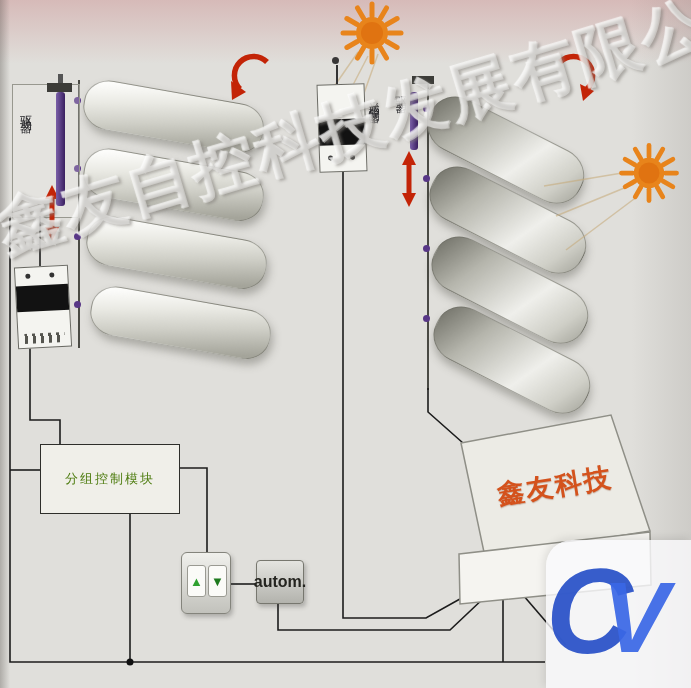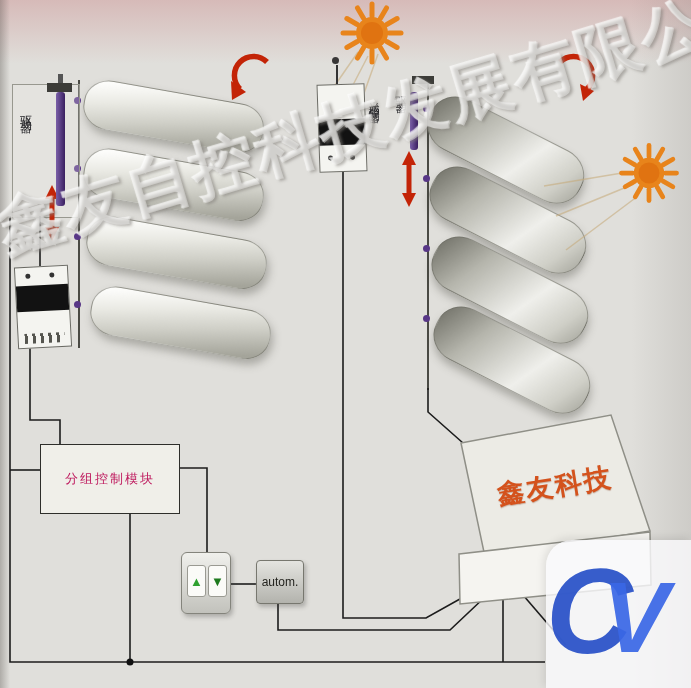--- a/index.html
+++ b/index.html
@@ -35,33 +35,33 @@
   .band{position:absolute;left:0;right:0;background:#121212;}
   .vlabel{position:absolute;writing-mode:vertical-rl;text-orientation:upright;
     font-size:12px;color:#26262a;letter-spacing:3px;z-index:22;font-weight:500;}
   .rod{position:absolute;background:linear-gradient(90deg,#7a5fa8,#3a1f60);border-radius:3px;z-index:21;}
   .bracket{position:absolute;background:#3c3c38;z-index:21;}
 
   .frame{position:absolute;border:1px solid #98988f;background:rgba(240,240,236,0.25);z-index:8;}
 
   .group-box{position:absolute;left:40px;top:444px;width:138px;height:68px;background:#f0efe9;
     border:1.5px solid #2e2e2a;z-index:20;display:flex;align-items:center;justify-content:center;}
-  .group-box span{font-size:13px;letter-spacing:2px;color:#be185d;}
+  .group-box span{font-size:13px;letter-spacing:2px;color:#4d7c0f;}
 
   .remote{position:absolute;left:181px;top:552px;width:48px;height:60px;border-radius:6px;
     background:linear-gradient(#f0f0ec,#c2c2bc);border:1px solid #84847c;z-index:20;box-shadow:2px 3px 4px rgba(60,60,55,0.3);}
   .rbtn{position:absolute;top:12px;width:17px;height:30px;background:#fbfbf8;border:1px solid #9a9a92;
     border-radius:3px;display:flex;align-items:center;justify-content:center;font-size:13px;}
   .rbtn.up{left:5px;color:#2fa12f;}
   .rbtn.down{left:26px;color:#1e7a1e;}
 
   .autom{position:absolute;left:256px;top:560px;width:46px;height:42px;border-radius:4px;
     background:linear-gradient(#e4e4e0,#b3b3ad);border:1px solid #77776f;z-index:20;
     display:flex;align-items:center;justify-content:center;box-shadow:2px 3px 4px rgba(60,60,55,0.3);}
-  .autom span{font-size:12px;font-weight:normal;color:#24241f;}
+  .autom span{font-size:16px;font-weight:bold;color:#24241f;}
 
   .mainunit-svg{position:absolute;left:445px;top:405px;z-index:12;}
   .mainunit-label{position:absolute;left:497px;top:468px;z-index:13;
     font-size:27px;font-weight:bold;color:#d4521c;letter-spacing:2px;
     transform:rotate(-9deg);text-shadow:0 1px 1px rgba(120,40,0,0.30);}
 
   .watermark{position:absolute;left:0;top:188px;z-index:40;white-space:nowrap;pointer-events:none;
     transform:rotate(-16.5deg);transform-origin:0 50%;
     font-size:64px;font-weight:bold;letter-spacing:3px;
     color:rgba(242,242,240,0.45);

